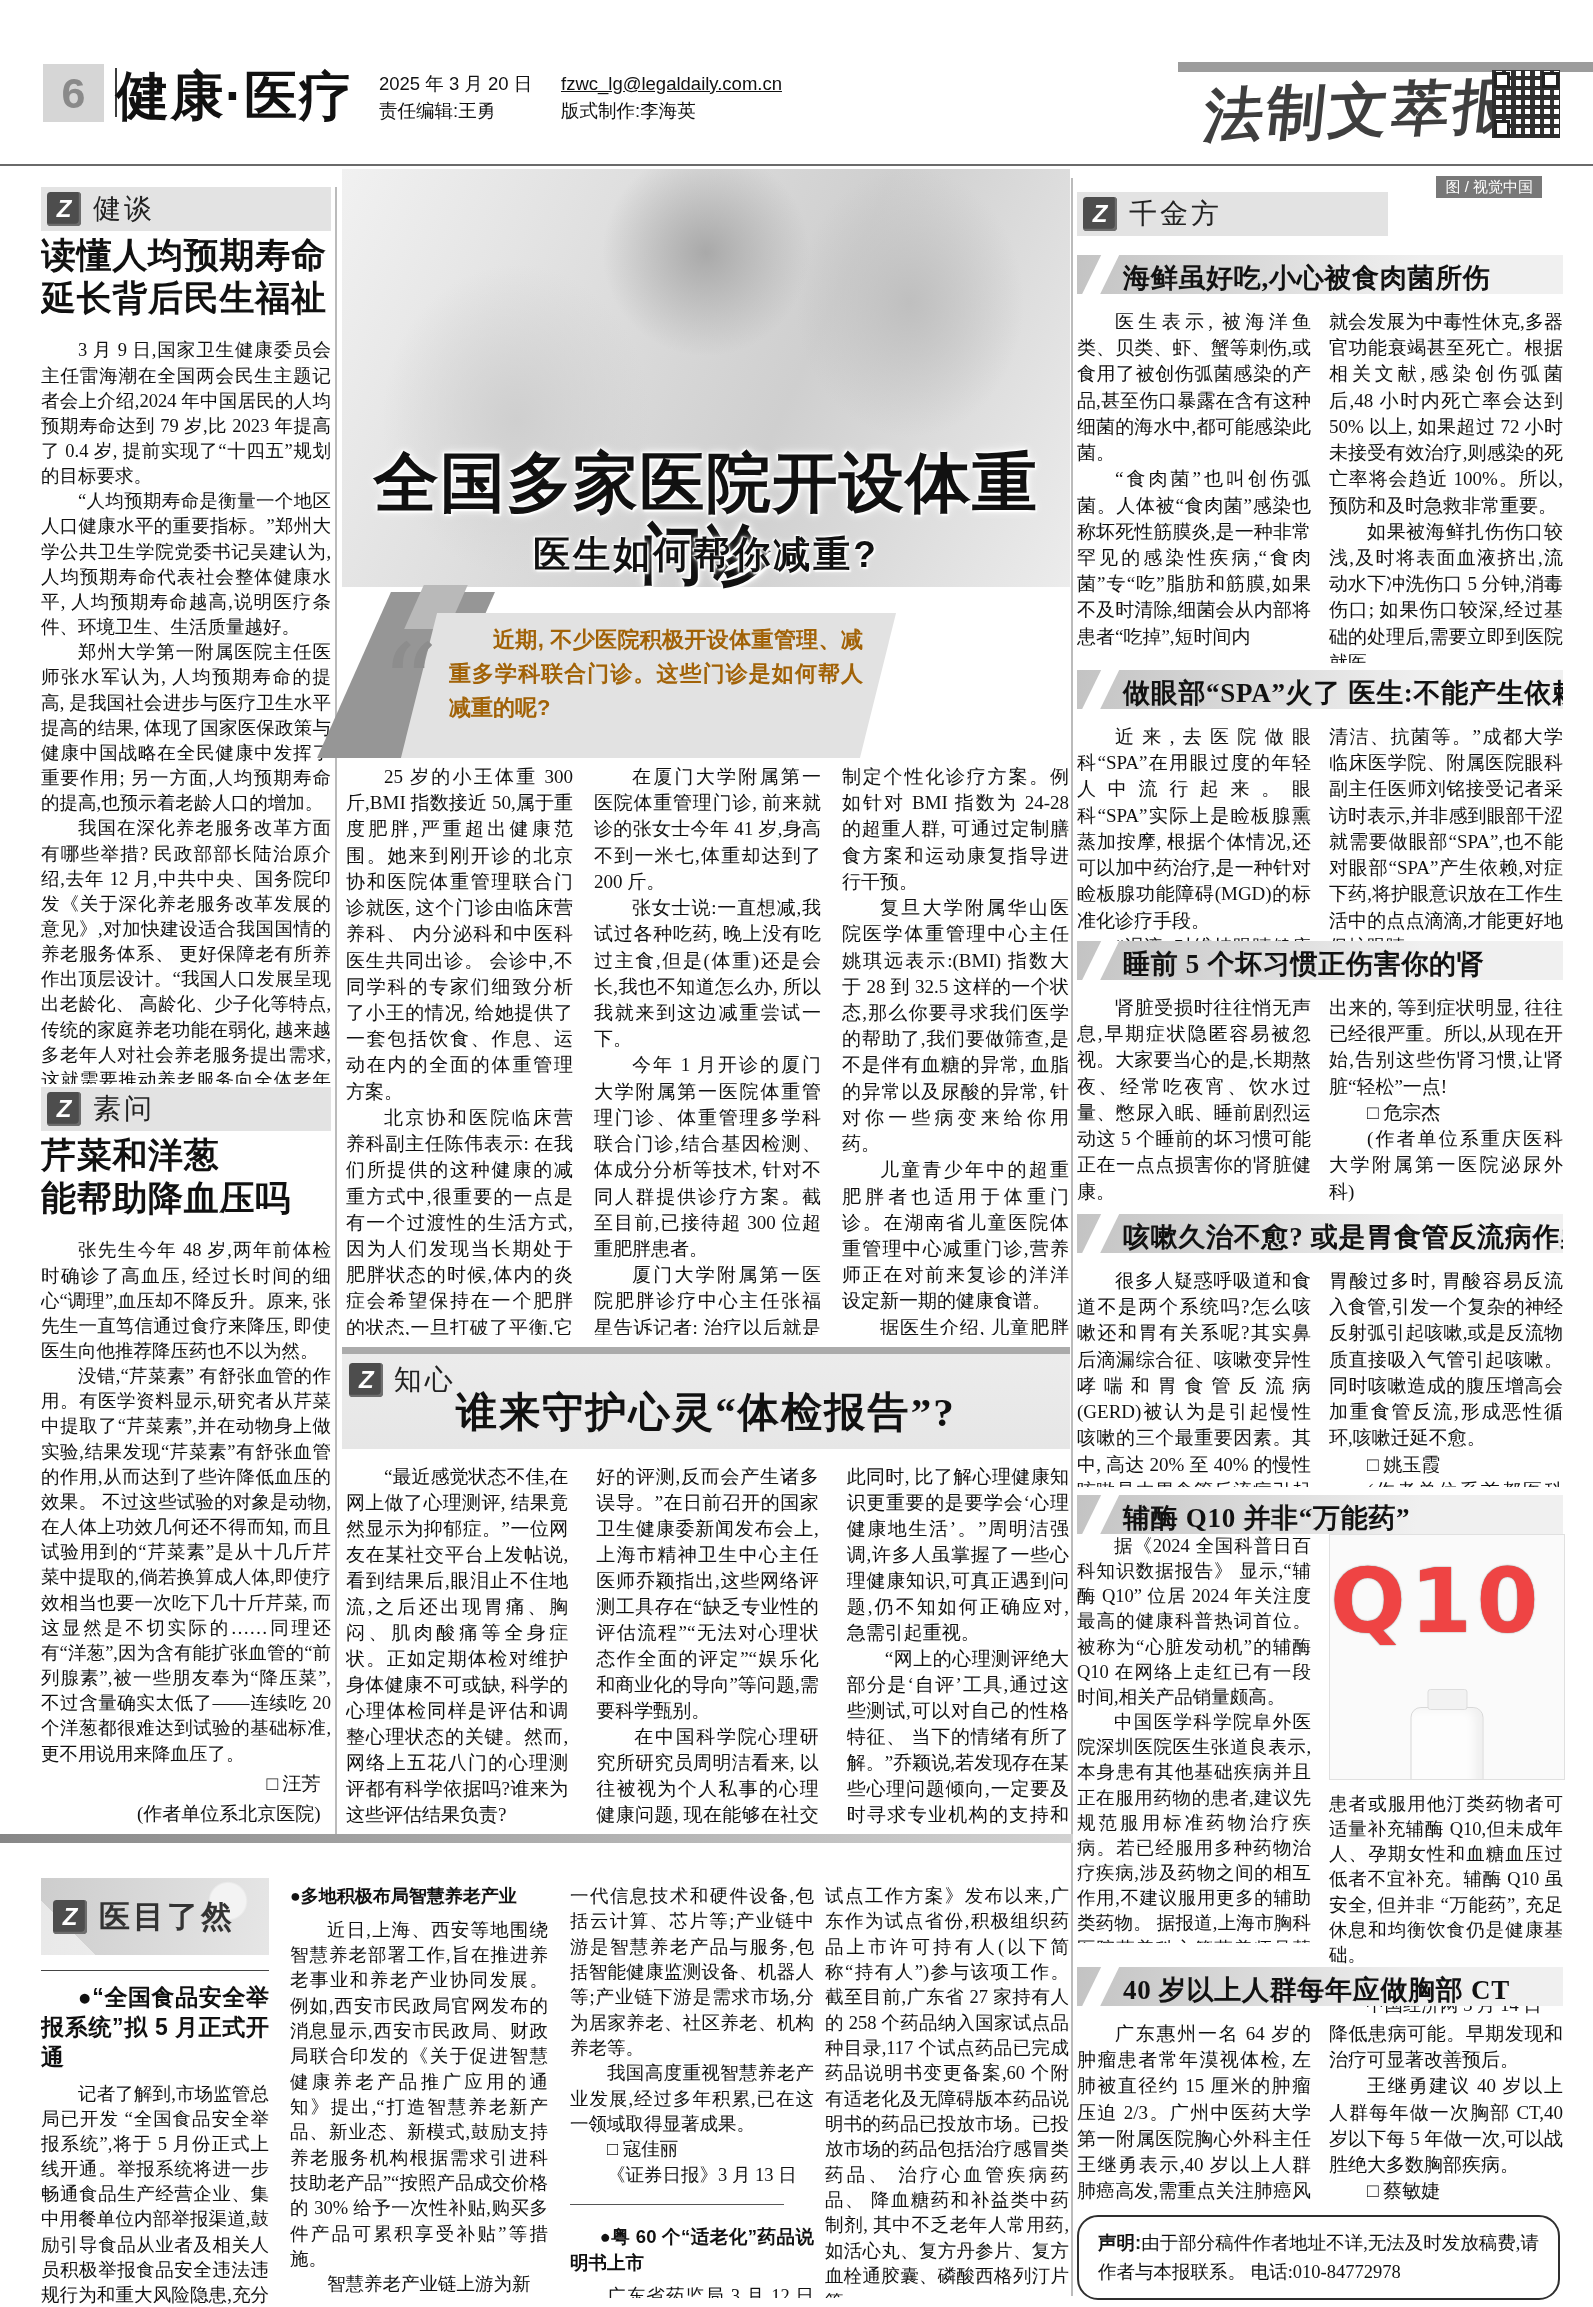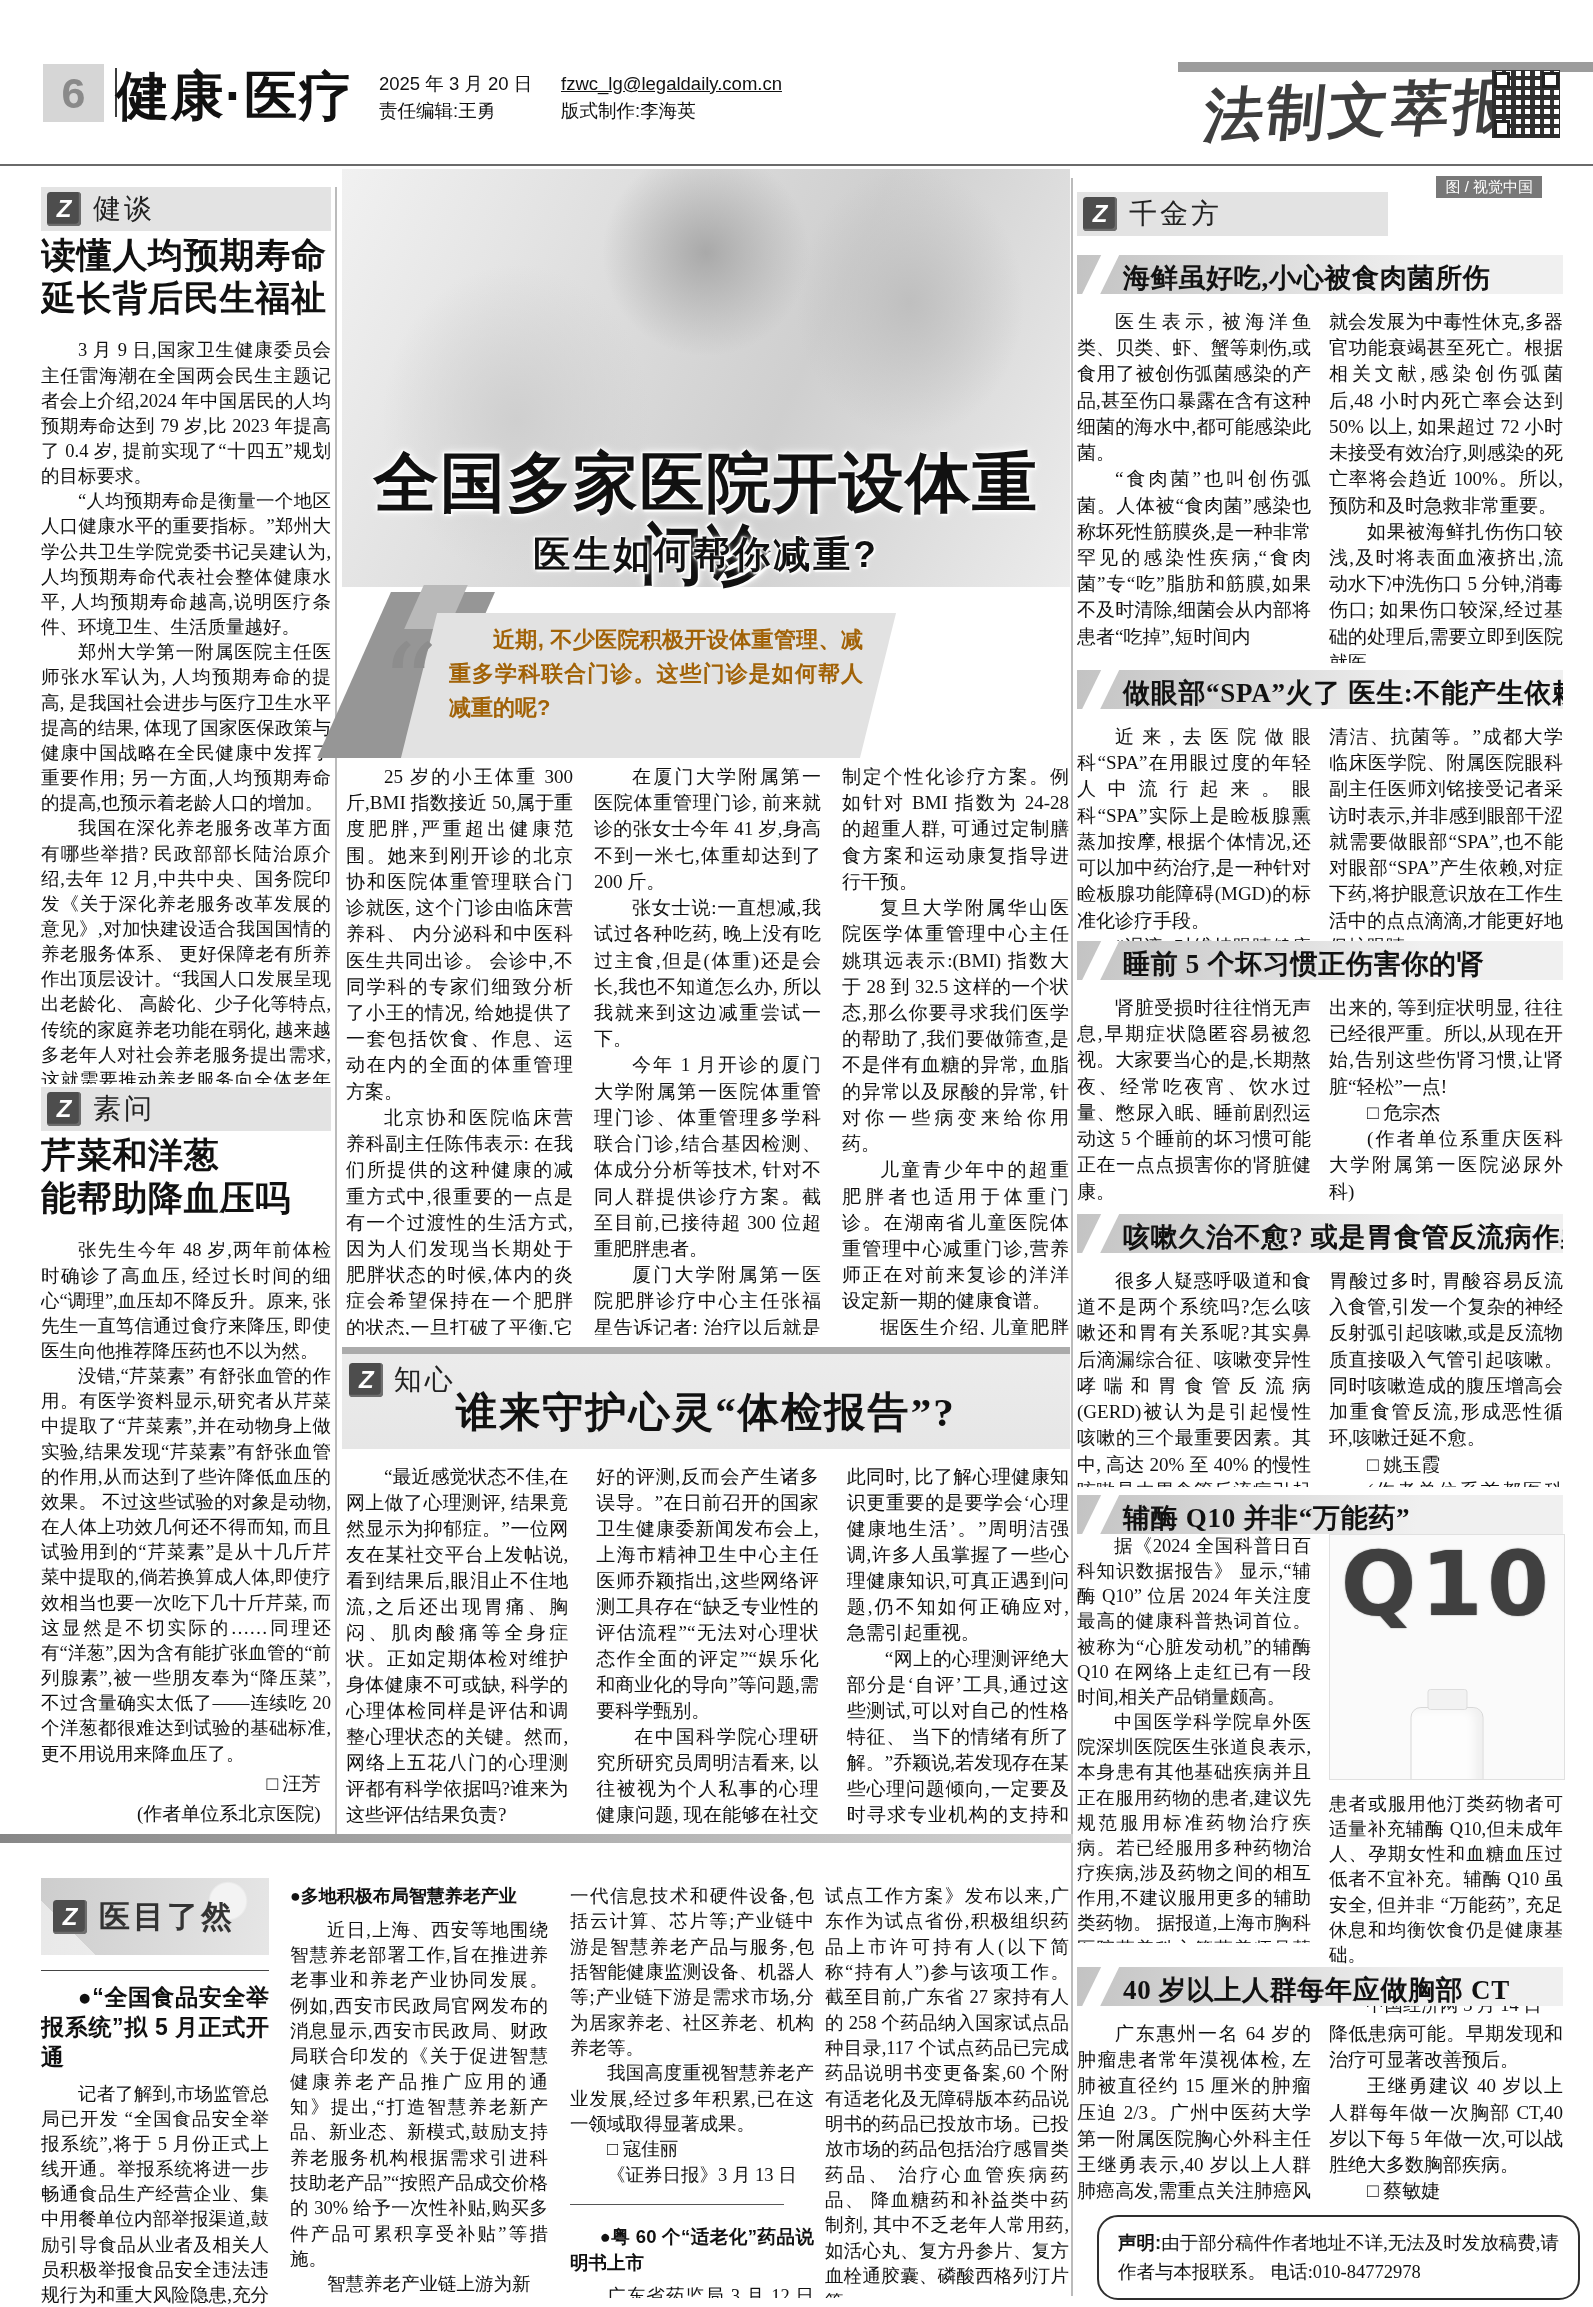--- a/index.html
+++ b/index.html
@@ -88,26 +88,26 @@
   .rcol{width:234px;overflow:hidden;}
   .rcol p{font-size:19px;line-height:1.38;}
   #seafood{top:255px;} #seafood .rcol{height:354px;}
   #eyespa{top:670px;}  #eyespa .rcol{height:219px;}
   #kidney{top:941px;} #kidney .rcol{height:207px;}
   #cough{top:1214px;}  #cough .rcol{height:219px;}
   #q10{top:1495px;}
   #q10-left{width:234px;height:409px;overflow:hidden;}
   #q10-right{width:234px;}
   #q10-photo{width:234px;height:244px;background:#fafafa;border:0.7px solid #e0e0e0;position:relative;overflow:hidden;}
-  #q10-pills{position:absolute;left:0;top:5px;width:100%;text-align:center;font:bold 89px/1 "DejaVu Sans",sans-serif;color:#404040;letter-spacing:4.4px;text-shadow:0 0 1.5px #6f6f6f;}
+  #q10-pills{position:absolute;left:0;top:22px;width:100%;text-align:left;font:bold 89px/1 "DejaVu Sans",sans-serif;color:#ef4444;letter-spacing:4.4px;text-shadow:0 0 1.5px #6f6f6f;}
   #q10-bottle{position:absolute;left:50%;bottom:-19px;transform:translateX(-50%);width:71px;height:89px;background:#fdfdfd;border:1.5px solid #d8d8d8;border-radius:10.4px 10.4px 0 0;box-shadow:inset -7.4px 0 10.4px rgba(0,0,0,.06);}
   #q10-bottle:before{content:"";position:absolute;left:50%;top:-19px;transform:translateX(-50%);width:38px;height:19px;background:#f2f2f2;border:1.5px solid #ddd;border-radius:3px;}
   #q10 .rcols{margin-top:0;}
   #ct{top:1967px;} #ct .rcol{height:182px;}
-  #notice{left:1077px;top:2215px;width:483px;min-height:62px;border:2.2px solid #2f2f2f;border-radius:21px;padding:12px 19px;box-sizing:border-box;font-size:18.5px;line-height:1.55;text-align:justify;margin-left:20px;}
+  #notice{left:1077px;top:2215px;width:483px;min-height:62px;border:2.2px solid #2f2f2f;border-radius:21px;padding:12px 19px;box-sizing:border-box;font-size:18.5px;line-height:1.55;text-align:justify;}
   #notice b{font-family:"Liberation Sans",sans-serif;}
 </style>
 </head>
 <body>
 
 <div>
 
   <div class="abs" id="hdr-pagenum">6</div>
   <div class="abs" id="hdr-vrule"></div>
   <div class="abs" id="hdr-section">健康·医疗</div>

